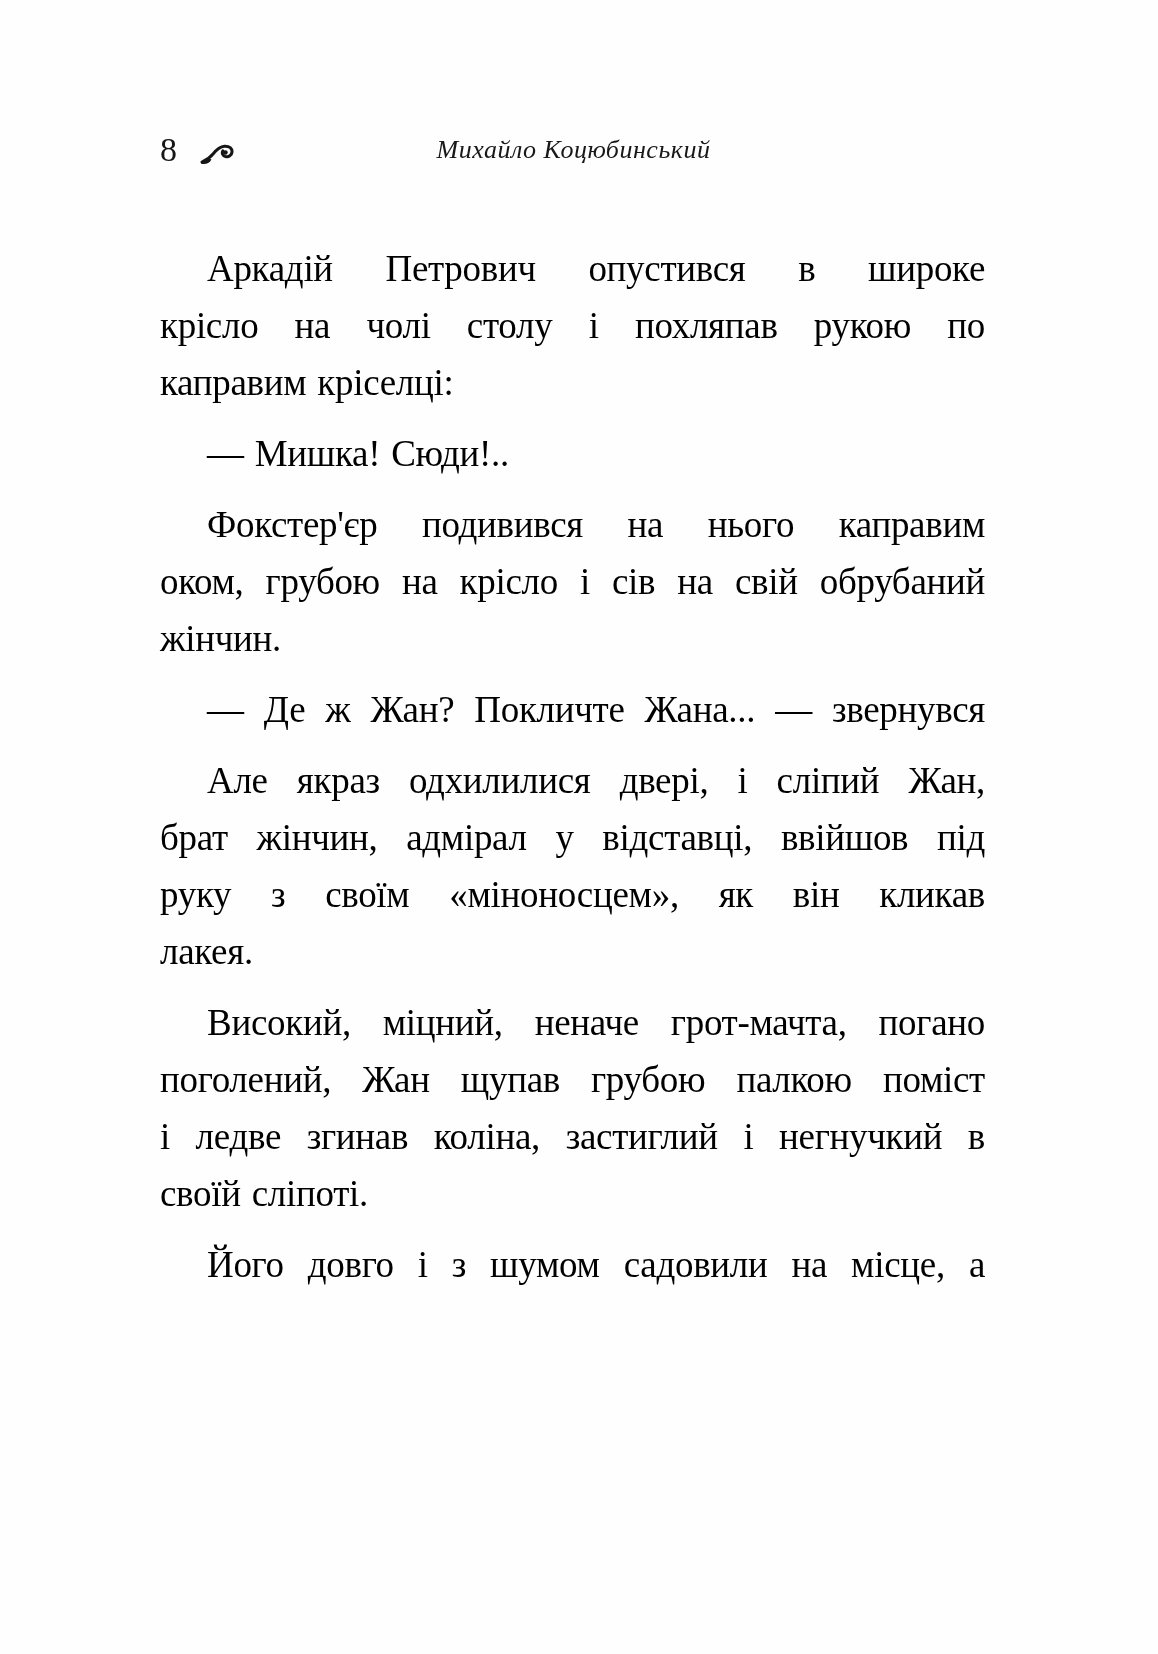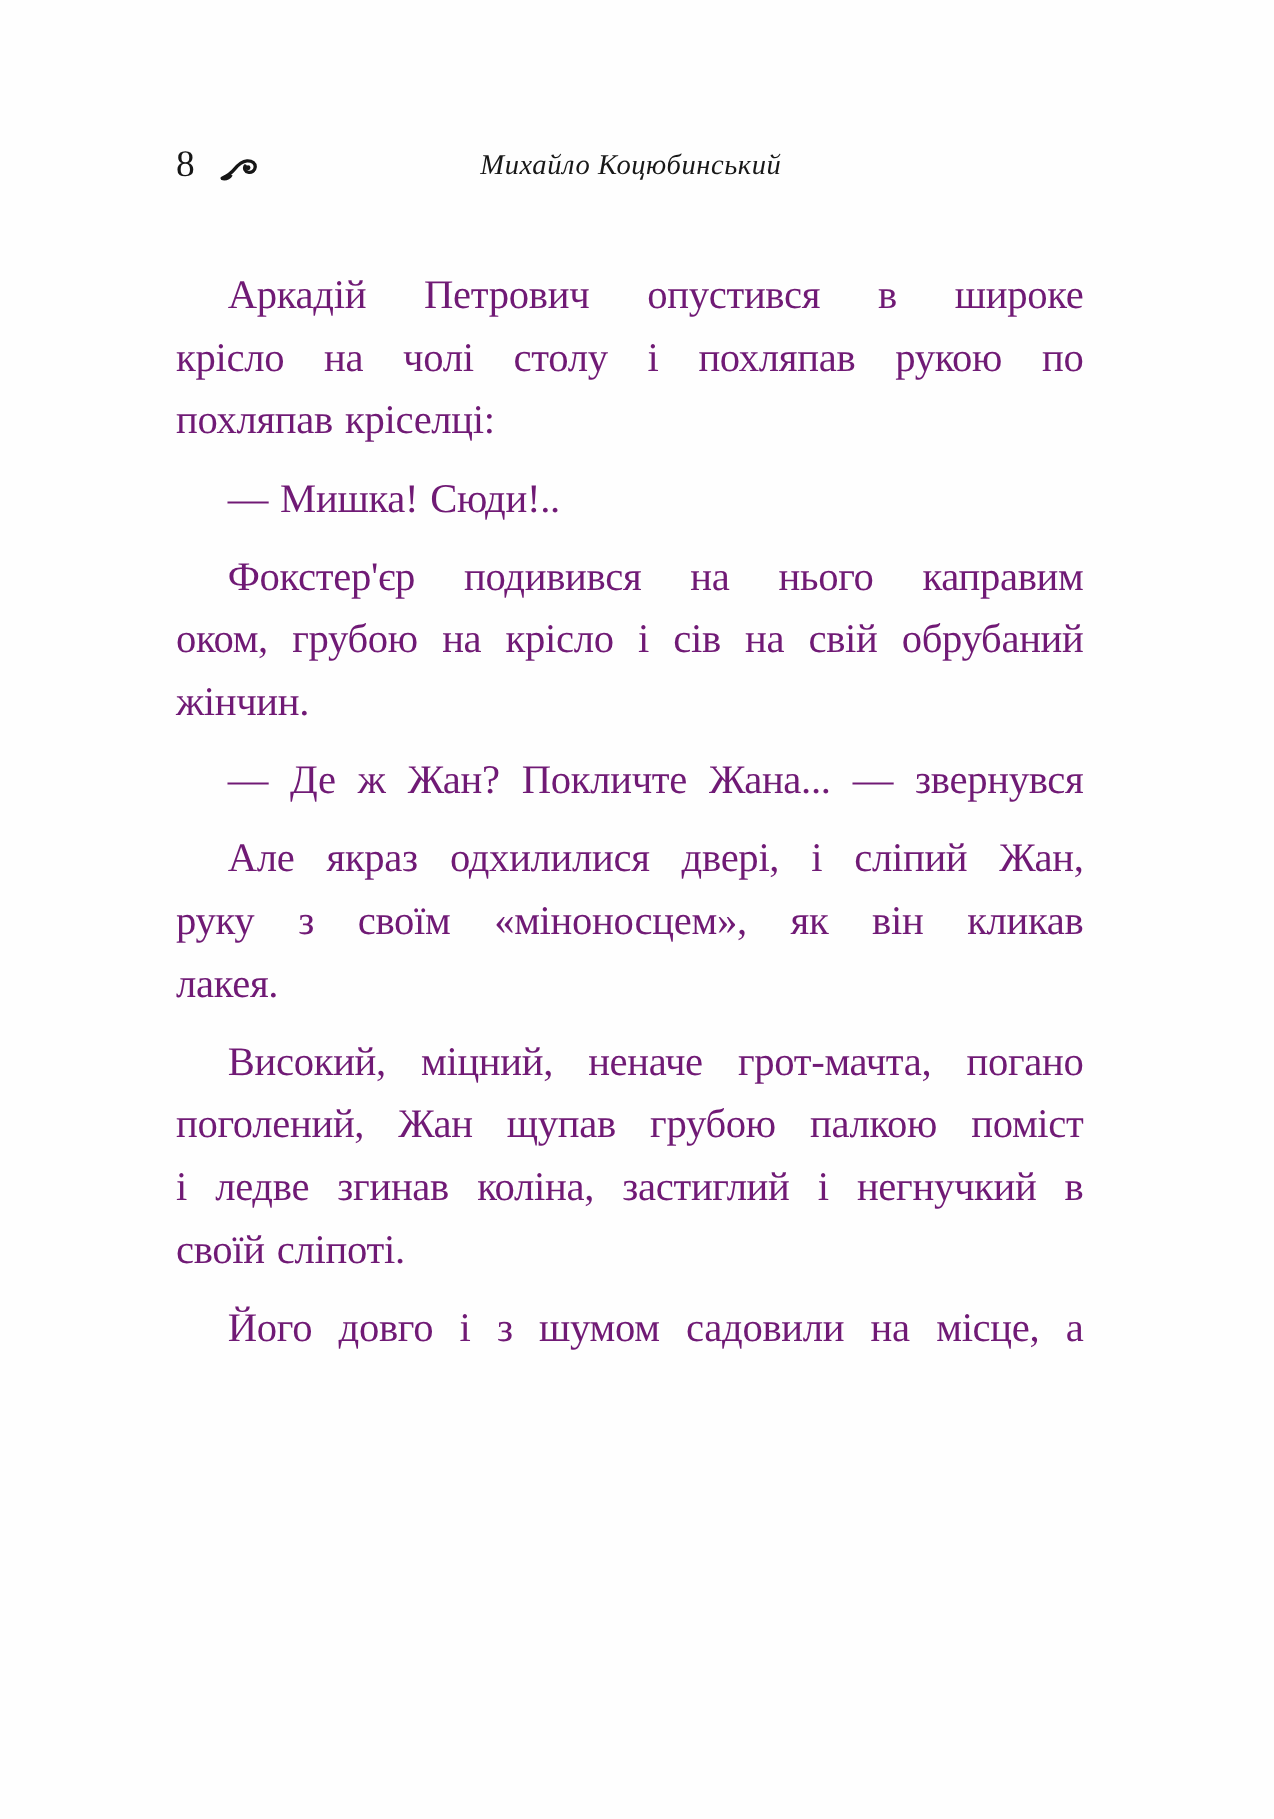--- a/index.html
+++ b/index.html
@@ -61,21 +61,21 @@
     top: 240px;
     left: 160px;
     width: 827px;
   }
   .para {
     margin: 0 2px 14px 0;
     font-size: 37px;
     line-height: 57px;
     letter-spacing: -0.3px;
     word-spacing: 2px;
-    color: #701a75;
+    color: #000000;
   }
   .line {
     display: block;
     text-align: left;
     white-space: normal;
   }
   
   .line.fill {
     text-align: justify;
     text-align-last: justify;
@@ -100,39 +100,40 @@
       </svg>
     </span>
     <span class="author">Михайло Коцюбинський</span>
   </div>
 
   <div class="text">
 
     <p class="para">
       <span class="line fill indent">Аркадій Петрович опустився в широке</span>
       <span class="line fill">крісло на чолі столу і похляпав рукою по</span>
-      <span class="line">похляпав кріселці:</span>
+      <span class="line">каправим кріселці:</span>
     </p>
 
     <p class="para">
       <span class="line indent">— Мишка! Сюди!..</span>
     </p>
 
     <p class="para">
       <span class="line fill indent">Фокстер'єр подивився на нього каправим</span>
       <span class="line fill">оком, грубою на крісло і сів на свій обрубаний</span>
       <span class="line">жінчин.</span>
     </p>
 
     <p class="para">
       <span class="line fill indent">— Де ж Жан? Покличте Жана... — звернувся</span>
     </p>
 
     <p class="para">
       <span class="line fill indent">Але якраз одхилилися двері, і сліпий Жан,</span>
+      <span class="line fill">брат жінчин, адмірал у відставці, ввійшов під</span>
       <span class="line fill">руку з своїм «міноносцем», як він кликав</span>
       <span class="line">лакея.</span>
     </p>
 
     <p class="para">
       <span class="line fill indent">Високий, міцний, неначе грот-мачта, погано</span>
       <span class="line fill">поголений, Жан щупав грубою палкою поміст</span>
       <span class="line fill">і ледве згинав коліна, застиглий і негнучкий в</span>
       <span class="line">своїй сліпоті.</span>
     </p>

